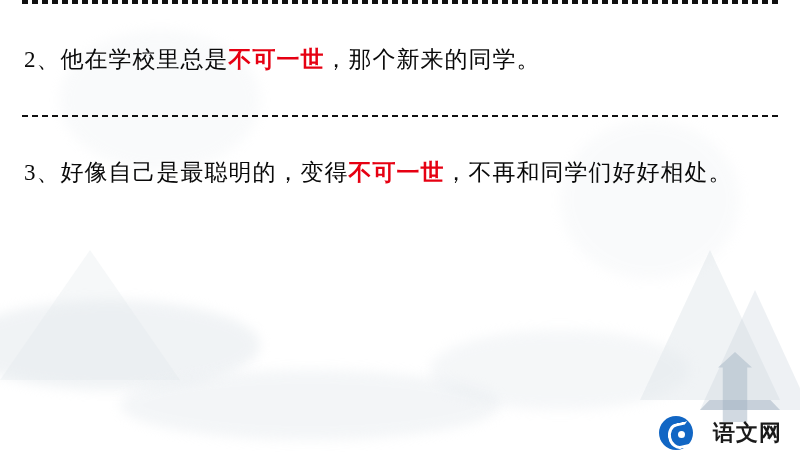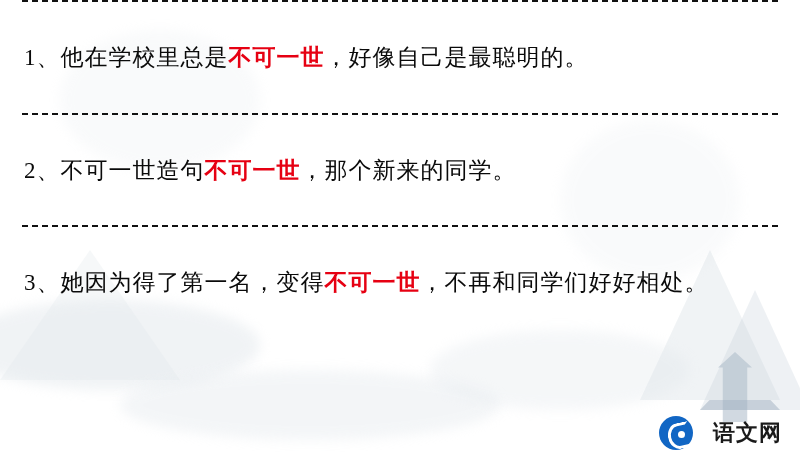--- a/index.html
+++ b/index.html
@@ -177,28 +177,27 @@
   <div class="wash w3"></div>
   <div class="pagoda"></div>
   <div class="roofline"></div>
 </div>
 
 <div class="page">
 
 
   <div class="divider"></div>
 
-  <p class="sentence s1"><span>1、</span><span>他在学校里总是</span><span class="hl">不可一世</span><span>，好像自己是最聪明的。</span></p>
 
   <div class="divider"></div>
 
-  <p class="sentence s2"><span>2、</span><span>不可一世造句</span><span class="hl">不可一世</span><span>，那个新来的同学。</span></p>
+  <p class="sentence s2"><span>2、</span><span>他在学校里总是</span><span class="hl">不可一世</span><span>，那个新来的同学。</span></p>
 
   <div class="divider"></div>
 
-  <p class="sentence s3"><span>3、</span><span>她因为得了第一名，变得</span><span class="hl">不可一世</span><span>，不再和同学们好好相处。</span></p>
+  <p class="sentence s3"><span>3、</span><span>好像自己是最聪明的，变得</span><span class="hl">不可一世</span><span>，不再和同学们好好相处。</span></p>
 
 </div>
 
 <div class="logo">
   <span class="logo-mark"></span>
   <span class="logo-text">语文网</span>
 </div>
 
 </body></html>

